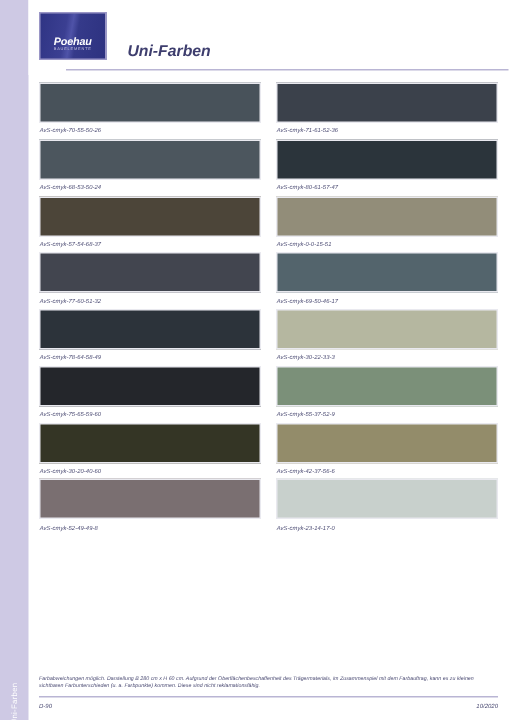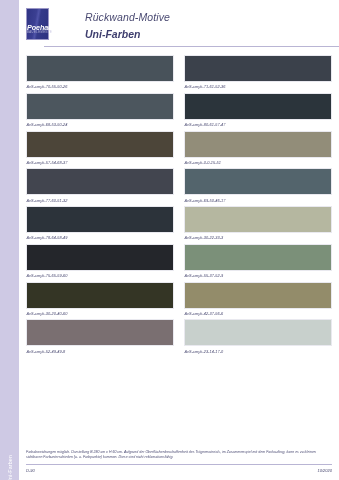--- a/index.html
+++ b/index.html
@@ -37,21 +37,21 @@
   
   .header {
     position: absolute;
     left: 19px; top: 0;
     width: 320px; height: 50px;
     background: #ffffff;
   }
   .logo {
     position: absolute;
     left: 7px; top: 8px;
-    width: 23px; height: 32px;
+    width: 45px; height: 32px;
     background: #3b3f8f;
     border: 1px solid #9a96c6;
     background-image: linear-gradient(100deg, #2f3484 0%, #3b3f92 38%, #4f53a8 47%, #353a8a 56%, #2d3280 100%);
   }
   .logo-word {
     position: absolute;
     left: 0; right: 0;
     top: 14px;
     text-align: center;
     font-family: "Liberation Sans", sans-serif;
@@ -140,21 +140,20 @@
 
   <div class="side-band">
     <div class="side-band-label">Uni-Farben</div>
   </div>
 
   <div class="header">
     <div class="logo">
       <div class="logo-word">Poehau</div>
       <div class="logo-sub">BAUELEMENTE</div>
     </div>
-    <div class="title-main">Rückwand-Motive</div>
     <div class="title-sub">Uni-Farben</div>
     <div class="header-rule"></div>
   </div>
 
   <div class="grid" id="swatch-grid">
       <div class="swatch-row">
         <div class="swatch-cell">
           <div class="swatch-chip" style="background: rgb(72, 82, 90);"></div>
           <div class="swatch-label">AvS-cmyk-70-55-50-26</div>
         </div>

